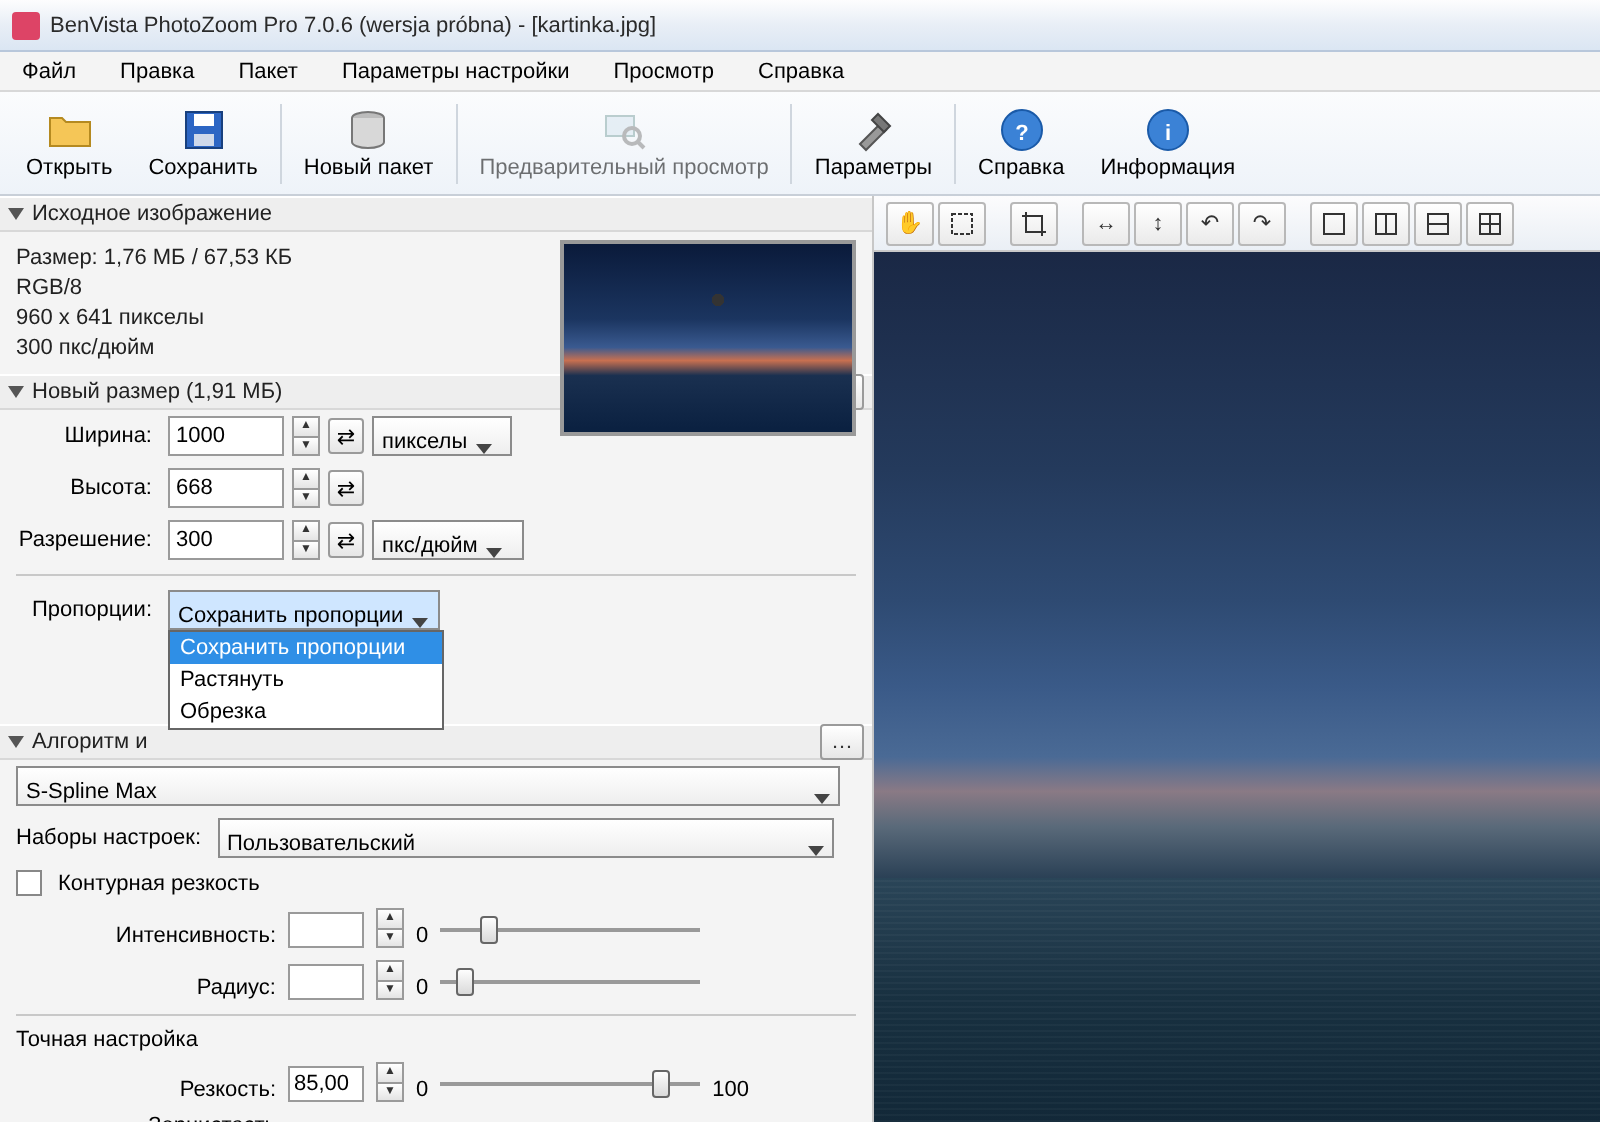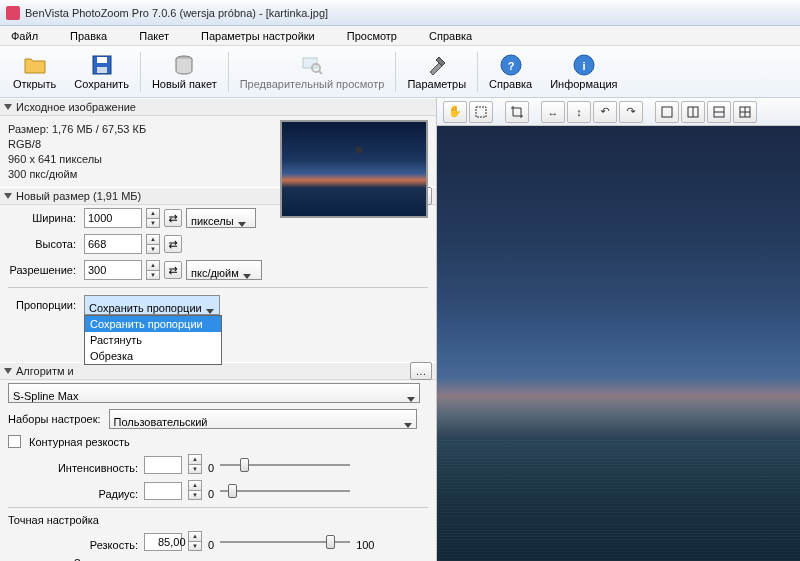--- a/index.html
+++ b/index.html
@@ -2,21 +2,21 @@
 <html><head>
 <meta charset="utf-8">
 <style>
 * { box-sizing: border-box; margin: 0; padding: 0; font-family: Tahoma, Arial, sans-serif; font-size: 11px; }
 body { width: 800px; height: 561px; overflow: hidden; background: #fff; }
 
 .titlebar { height: 26px; background: linear-gradient(#fdfdfe,#e8eef6,#dbe6f3); border-bottom: 1px solid #b8c7db; display: flex; align-items: center; padding: 0 6px; }
 .titlebar .app-icon { width: 14px; height: 14px; background: #d46; border-radius: 2px; margin-right: 5px; }
 .titlebar .title { color: #2a2a2a; }
 
-.menubar { height: 20px; background: #f4f4f4; border-bottom: 1px solid #d8d8d8; display: flex; align-items: center; padding: 0 4px; gap: 18px; }
+.menubar { height: 20px; background: #f4f4f4; border-bottom: 1px solid #d8d8d8; display: flex; align-items: center; padding: 0 4px; gap: 8px; }
 .menubar span { padding: 2px 7px; cursor: default; }
 
 .toolbar { height: 52px; background: linear-gradient(#fbfcfd,#eef3f9); border-bottom: 1px solid #c8cfd8; display: flex; align-items: center; padding: 2px 4px; }
 .tbtn { display: flex; flex-direction: column; align-items: center; justify-content: center; padding: 2px 8px; height: 48px; border: 1px solid transparent; border-radius: 3px; cursor: default; }
 .tbtn .ico { width: 24px; height: 24px; display: flex; align-items: center; justify-content: center; margin-bottom: 1px; }
 .tbtn .lbl { font-size: 11px; white-space: nowrap; }
 .tsep { width: 1px; height: 40px; background: #cfd6de; margin: 0 2px; }
 
 .content { display: flex; height: calc(561px - 26px - 20px - 52px); }
 .leftpanel { width: 437px; background: #f4f4f4; border-right: 1px solid #c7c7c7; overflow: hidden; position: relative; }
@@ -37,21 +37,21 @@
 .link-btn { width: 18px; height: 18px; border:1px solid #9a9a9a; background:linear-gradient(#fff,#e6e6e6); border-radius:2px; display:flex;align-items:center;justify-content:center; }
 .combo { height: 20px; border: 1px solid #8b8b8b; background: linear-gradient(#fff,#eee); display: inline-flex; align-items: flex-end; padding: 0 4px; position: relative; cursor: default; }
 .combo .arrow { margin-left: 4px; width:0;height:0;border-left:4px solid transparent;border-right:4px solid transparent;border-top:5px solid #444; }
 .combo.open { background:#cfe6ff; }
 .dropdown { position:absolute; top:19px; left:-1px; width: 138px; background:#fff; border:1px solid #666; z-index:10; }
 .dropdown .opt { padding: 2px 5px; white-space: nowrap; }
 .dropdown .opt.sel { background:#2f8fe6; color:#fff; }
 .chk { width: 13px; height: 13px; border:1px solid #888; background:#fff; margin-right:4px; }
 .slider-row { display:flex; align-items:flex-end; padding:3px 8px; gap:6px; }
 .slider-lbl { width: 130px; text-align:right; }
-.slider-val { width: 38px; height:18px; border:1px solid #9a9a9a; background:#fff; padding:0 13px; text-align:left; display:flex; align-items:center; }
+.slider-val { width: 38px; height:18px; border:1px solid #9a9a9a; background:#fff; padding:0 2px; text-align:left; display:flex; align-items:center; }
 .slider-track { width: 130px; height: 18px; position:relative; display:flex; align-items:center; }
 .slider-track .track { position:absolute; left:0; right:0; top:8px; height:2px; background:#999; }
 .slider-track .thumb2 { position:absolute; top:2px; width:9px; height:14px; background:linear-gradient(#fdfdfd,#dadada); border:1px solid #666; border-radius:2px; }
 .sline { height:1px; background:#c8c8c8; margin: 4px 8px; }
 
 .rightpanel { flex:1; display:flex; flex-direction:column; background:#e8e8e8; }
 .imgtoolbar { height: 28px; background:linear-gradient(#fcfcfd,#eaeff5); border-bottom:1px solid #c9c9c9; display:flex; align-items:center; padding:0 6px; gap:2px; }
 .ibtn { width: 24px; height: 22px; border:1px solid #b8b8b8; border-radius:2px; background:linear-gradient(#fff,#eaeaea); display:flex; align-items:center; justify-content:center; cursor:default; color:#333; }
 .ibtn svg { width:14px; height:14px; }
 .igap { width: 8px; }

